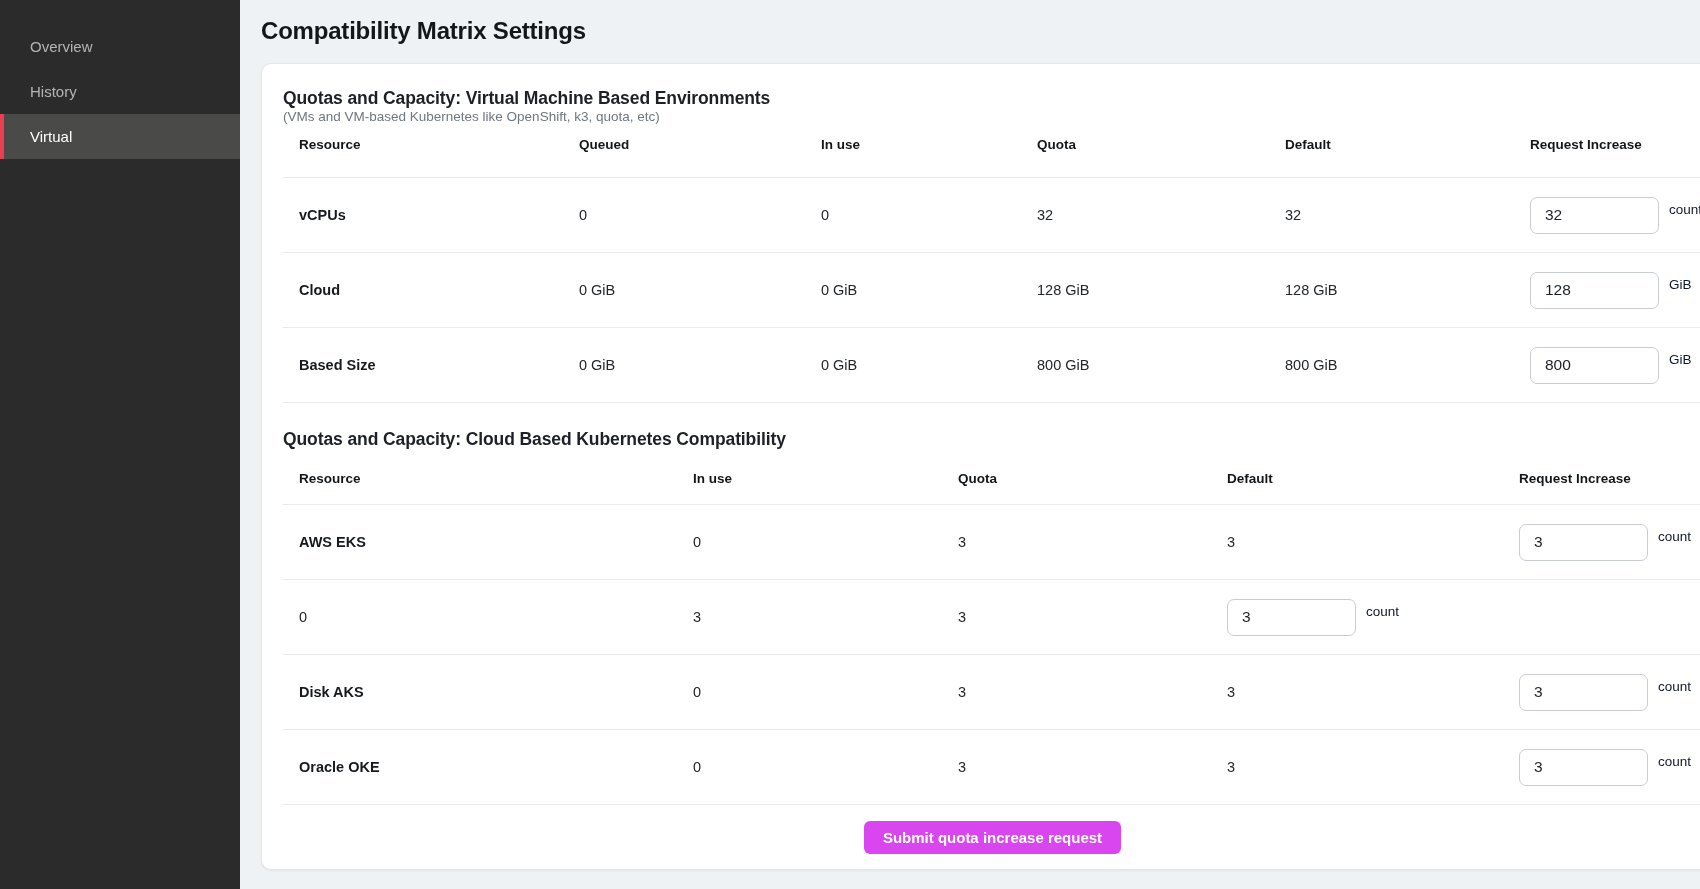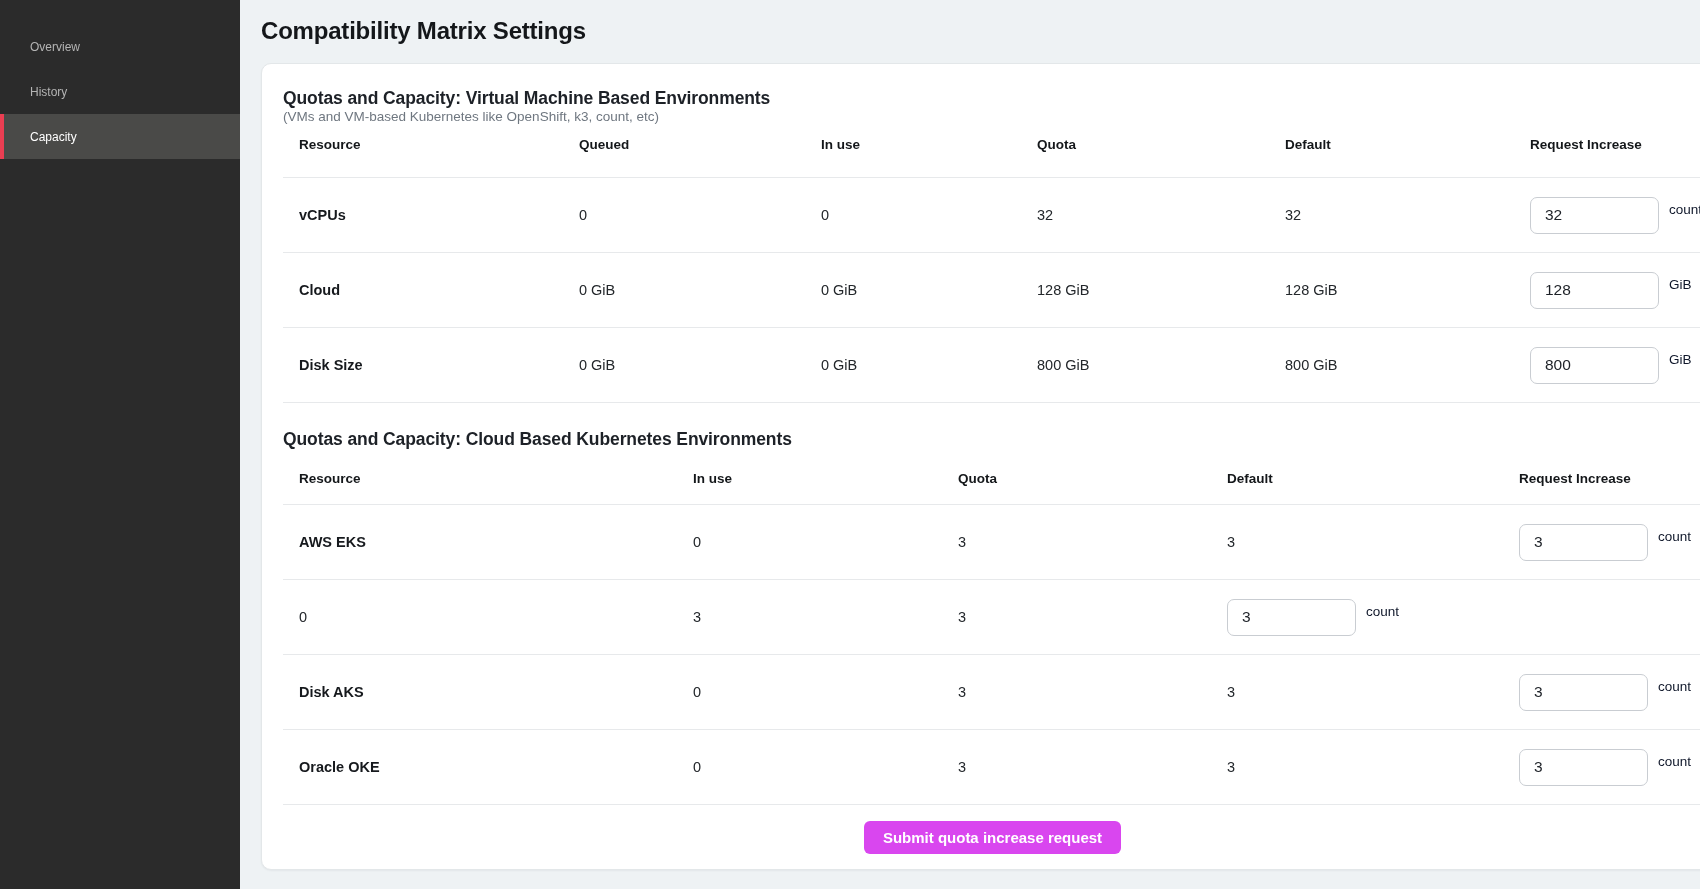--- a/index.html
+++ b/index.html
@@ -16,21 +16,21 @@
   
   .sidebar {
     width:240px; flex-shrink:0;
     background:#2b2b2b;
     padding-top:24px;
   }
   .nav-item {
     height:45px;
     display:flex; align-items:center;
     padding-left:30px;
-    font-size:12px;
+    font-size:15px;
     color:#b4b4b4;
     cursor:pointer;
   }
   .nav-item.active {
     background:#4a4a48;
     color:#ffffff;
     border-left:4px solid #ea3e52;
     padding-left:26px;
   }
 
@@ -115,32 +115,32 @@
 </style>
 </head>
 <body>
 
 <div class="app">
 
   <aside class="sidebar">
     <nav>
       <div class="nav-item">Overview</div>
       <div class="nav-item">History</div>
-      <div class="nav-item active">Capacity</div>
+      <div class="nav-item active">Virtual</div>
     </nav>
   </aside>
 
   <main class="main">
     <h1 class="page-title">Compatibility Matrix Settings</h1>
 
     <section class="card">
 
       <div class="section-heading-row">
         <h2 class="section-title">Quotas and Capacity: Virtual Machine Based Environments</h2>
-        <span class="section-note">(VMs and VM-based Kubernetes like OpenShift, k3, count, etc)</span>
+        <span class="section-note">(VMs and VM-based Kubernetes like OpenShift, k3, quota, etc)</span>
       </div>
 
       <div class="grid grid-vm thead">
         <div>Resource</div>
         <div>Queued</div>
         <div>In use</div>
         <div>Quota</div>
         <div>Default</div>
         <div>Request Increase</div>
       </div>
@@ -163,33 +163,33 @@
         <div>0 GiB</div>
         <div>128 GiB</div>
         <div>128 GiB</div>
         <div class="request-cell">
           <input class="qty-input" type="text" value="128" style="">
           <span class="unit">GiB</span>
         </div>
       </div>
 
       <div class="grid grid-vm trow">
-        <div class="label">Disk Size</div>
+        <div class="label">Based Size</div>
         <div>0 GiB</div>
         <div>0 GiB</div>
         <div>800 GiB</div>
         <div>800 GiB</div>
         <div class="request-cell">
           <input class="qty-input" type="text" value="800" style="">
           <span class="unit">GiB</span>
         </div>
       </div>
 
       <div class="section-heading-row second">
-        <h2 class="section-title">Quotas and Capacity: Cloud Based Kubernetes Environments</h2>
+        <h2 class="section-title">Quotas and Capacity: Cloud Based Kubernetes Compatibility</h2>
       </div>
 
       <div class="grid grid-cloud thead short">
         <div>Resource</div>
         <div>In use</div>
         <div>Quota</div>
         <div>Default</div>
         <div>Request Increase</div>
       </div>
 

